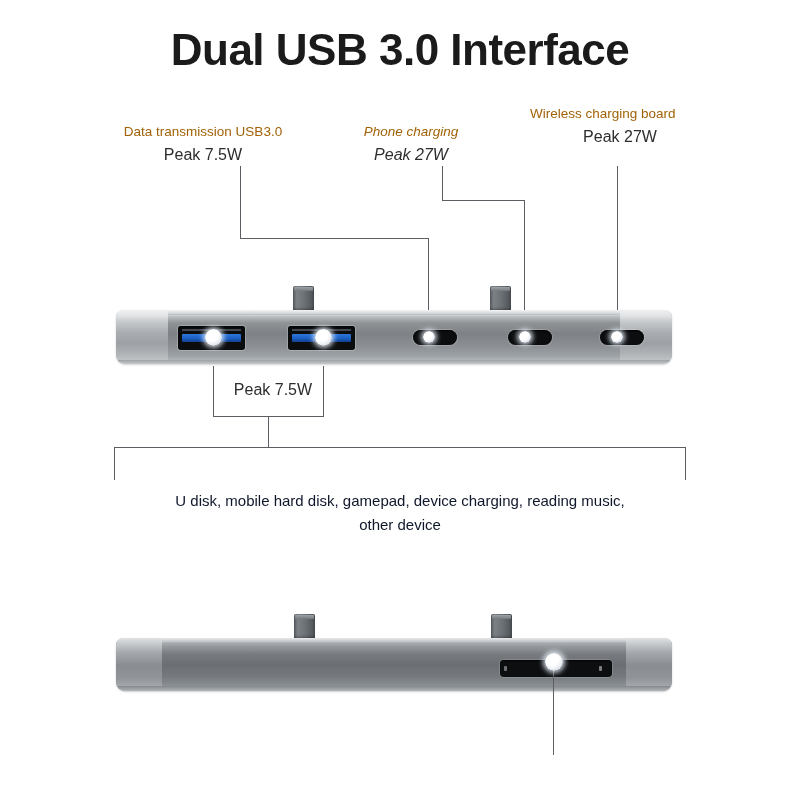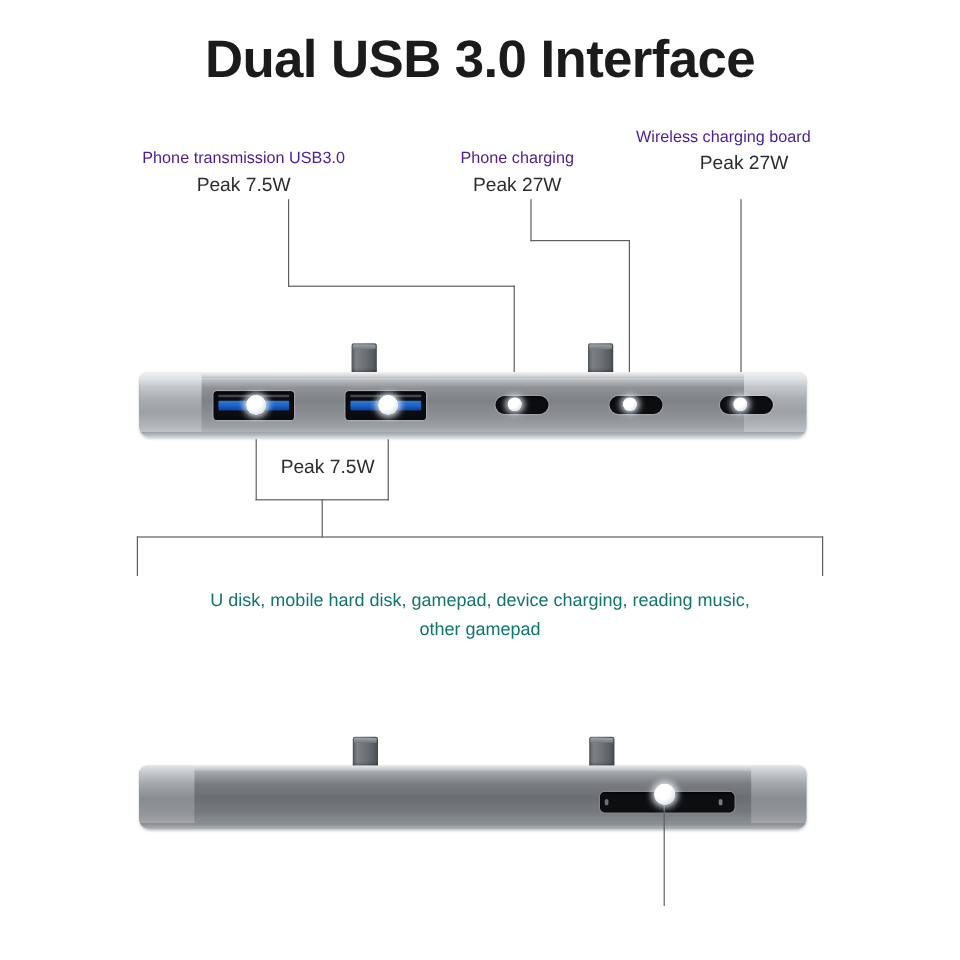--- a/index.html
+++ b/index.html
@@ -41,32 +41,32 @@
     position: absolute;
     font-size: 13.5px;
     color: #3a3a3a;
     line-height: 1.45;
     white-space: nowrap;
   }
   .callout .l-top {
     display: block;
     text-align: center;
     font-size: 13.5px;
-    color: #4c1d95;
+    color: #a16207;
   }
   .callout .l-peak {
     display: block;
     text-align: center;
     font-size: 16px;
     color: #2d2d2d;
     margin-top: 1px;
   }
 
   .callout-usb   { left: 108px; top: 122px; width: 190px; }
-  .callout-phone { left: 370px; top: 122px; width: 122px; }
+  .callout-phone { left: 350px; top: 122px; width: 122px; font-style: italic; }
   .callout-wire  { left: 530px; top: 104px; width: 180px; }
   .callout-wire .l-top { text-align: left; }
 
   
   .ln {
     position: absolute;
     background: #5b5f63;
   }
   .ln-v { width: 1px; }
   .ln-h { height: 1px; }
@@ -208,21 +208,21 @@
 
   
   .caption {
     position: absolute;
     left: 100px;
     top: 489px;
     width: 600px;
     text-align: center;
     font-size: 15px;
     line-height: 1.6;
-    color: #0f766e;
+    color: #0f172a;
   }
   .caption .cap-l2 { display: block; }
 
   
   .device-bot {
     position: absolute;
     left: 116px;
     top: 638px;
     width: 556px;
     height: 53px;
@@ -309,21 +309,21 @@
   }
 </style>
 </head>
 <body>
 
 <div id="stage">
 
   <div class="title">Dual USB 3.0 Interface</div>
 
   <div class="callout callout-usb">
-    <span class="l-top">Phone transmission USB3.0</span>
+    <span class="l-top">Data transmission USB3.0</span>
     <span class="l-peak">Peak 7.5W</span>
   </div>
 
   <div class="callout callout-phone">
     <span class="l-top">Phone charging</span>
     <span class="l-peak">Peak 27W</span>
   </div>
 
   <div class="callout callout-wire">
     <span class="l-top">Wireless charging board</span>
@@ -376,21 +376,21 @@
   <div class="peak-box-label">Peak 7.5W</div>
 
   <div class="ln ln-v" style="left:268px; top:416px; height:32px;"></div>
 
   <div class="ln ln-h" style="left:114px; top:447px; width:572px;"></div>
   <div class="ln ln-v" style="left:114px; top:447px; height:33px;"></div>
   <div class="ln ln-v" style="left:685px; top:447px; height:33px;"></div>
 
   <div class="caption">
     <span>U disk, mobile hard disk, gamepad, device charging, reading music,</span>
-    <span class="cap-l2">other gamepad</span>
+    <span class="cap-l2">other device</span>
   </div>
 
   <div class="tab" style="left:294px; top:614px;"></div>
   <div class="tab" style="left:491px; top:614px;"></div>
 
   <div class="device-bot">
     <div class="bevel"></div>
     <div class="cap-l"></div>
     <div class="cap-r"></div>
 

